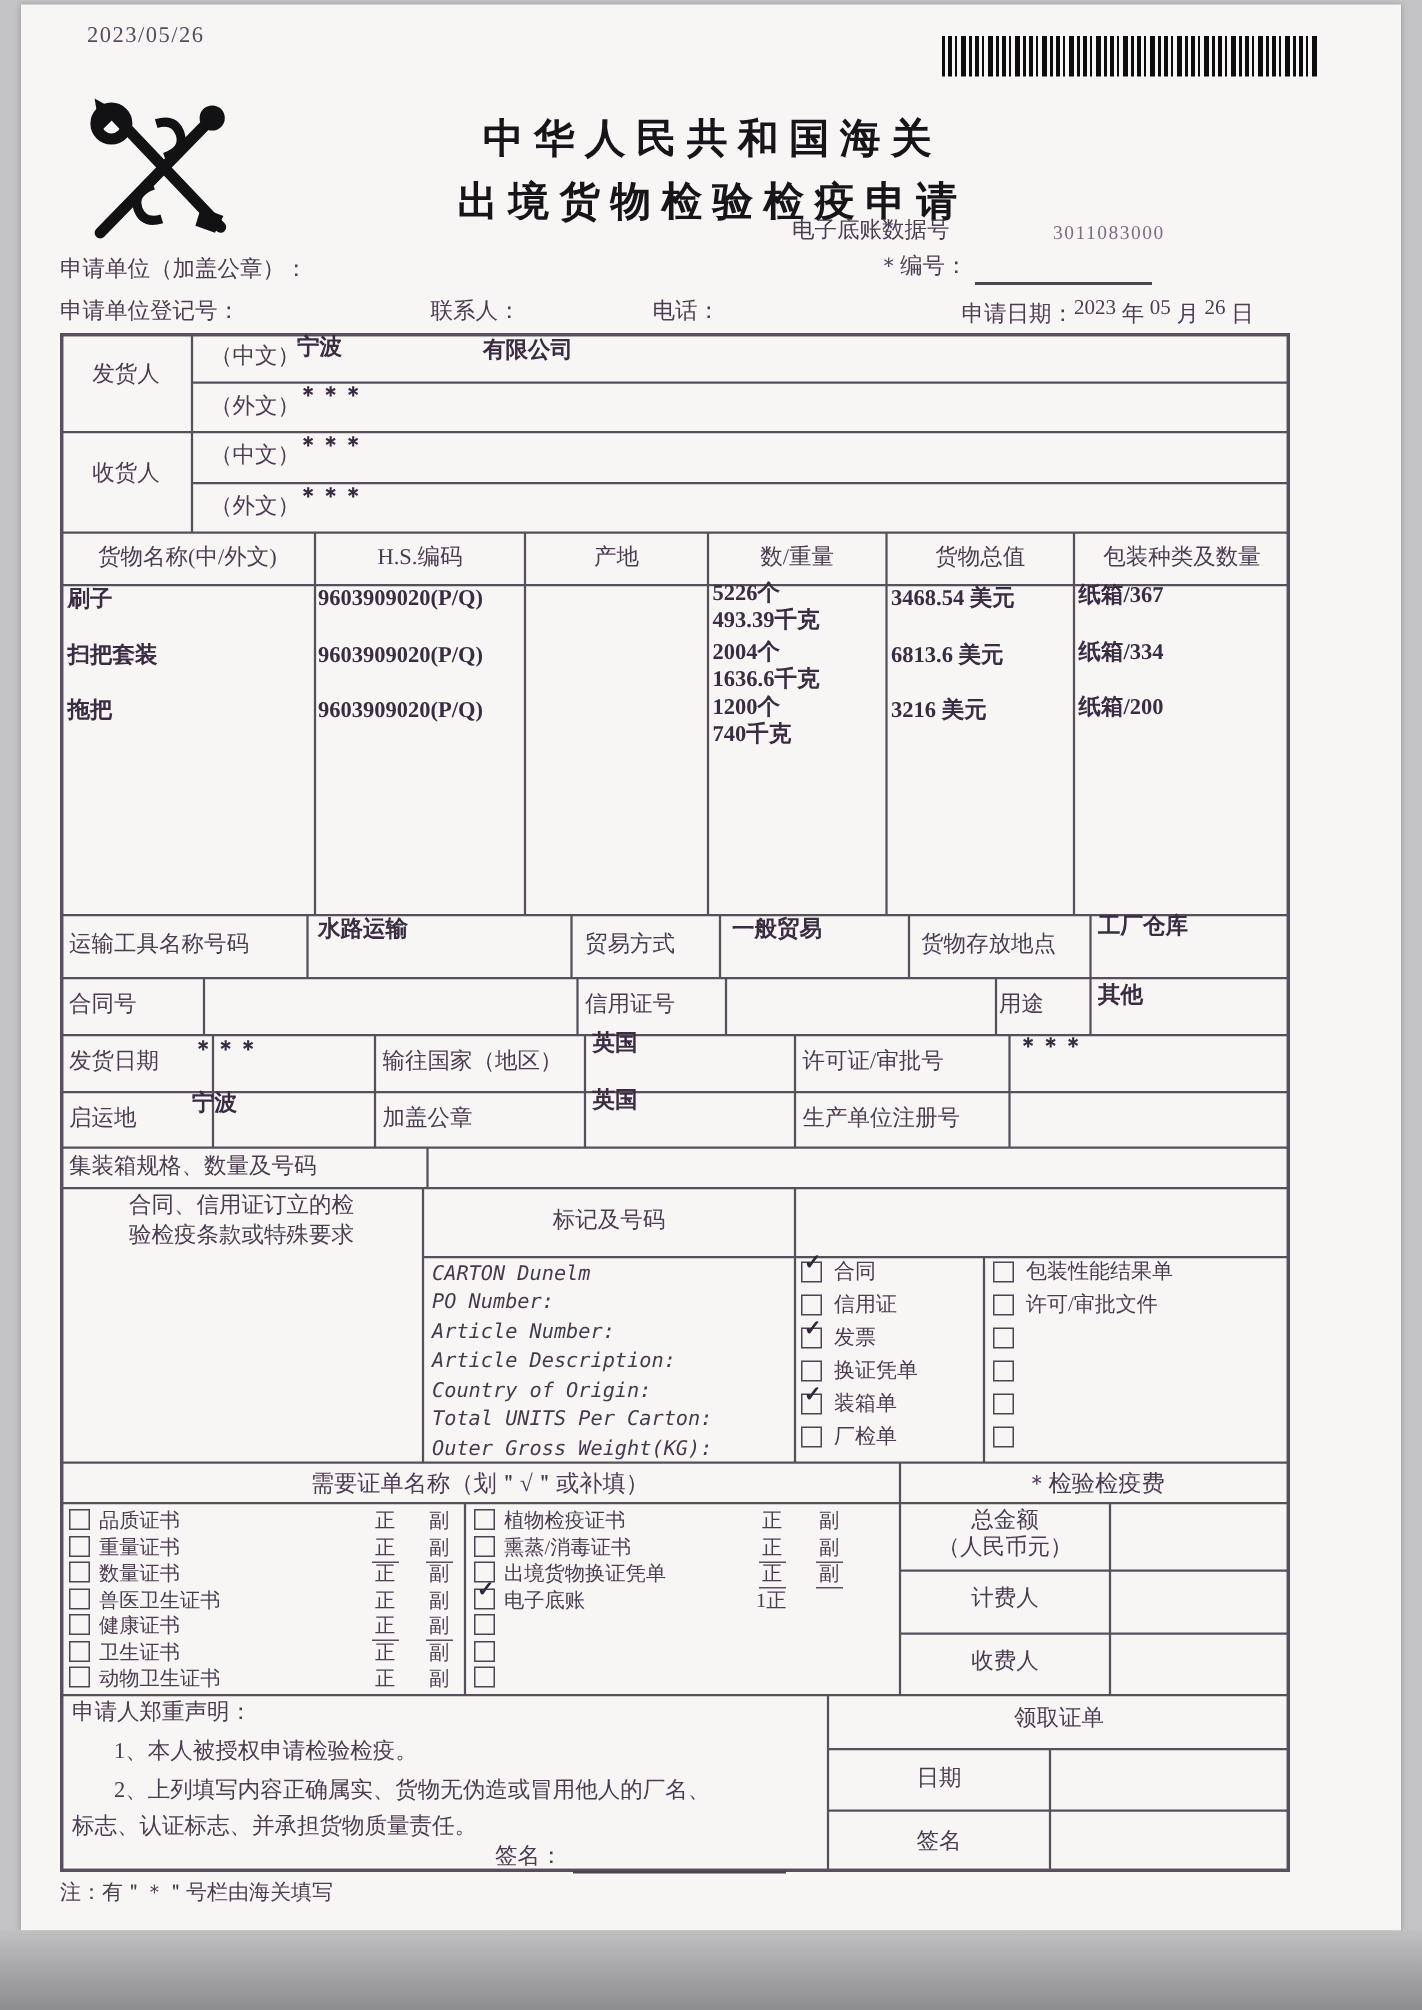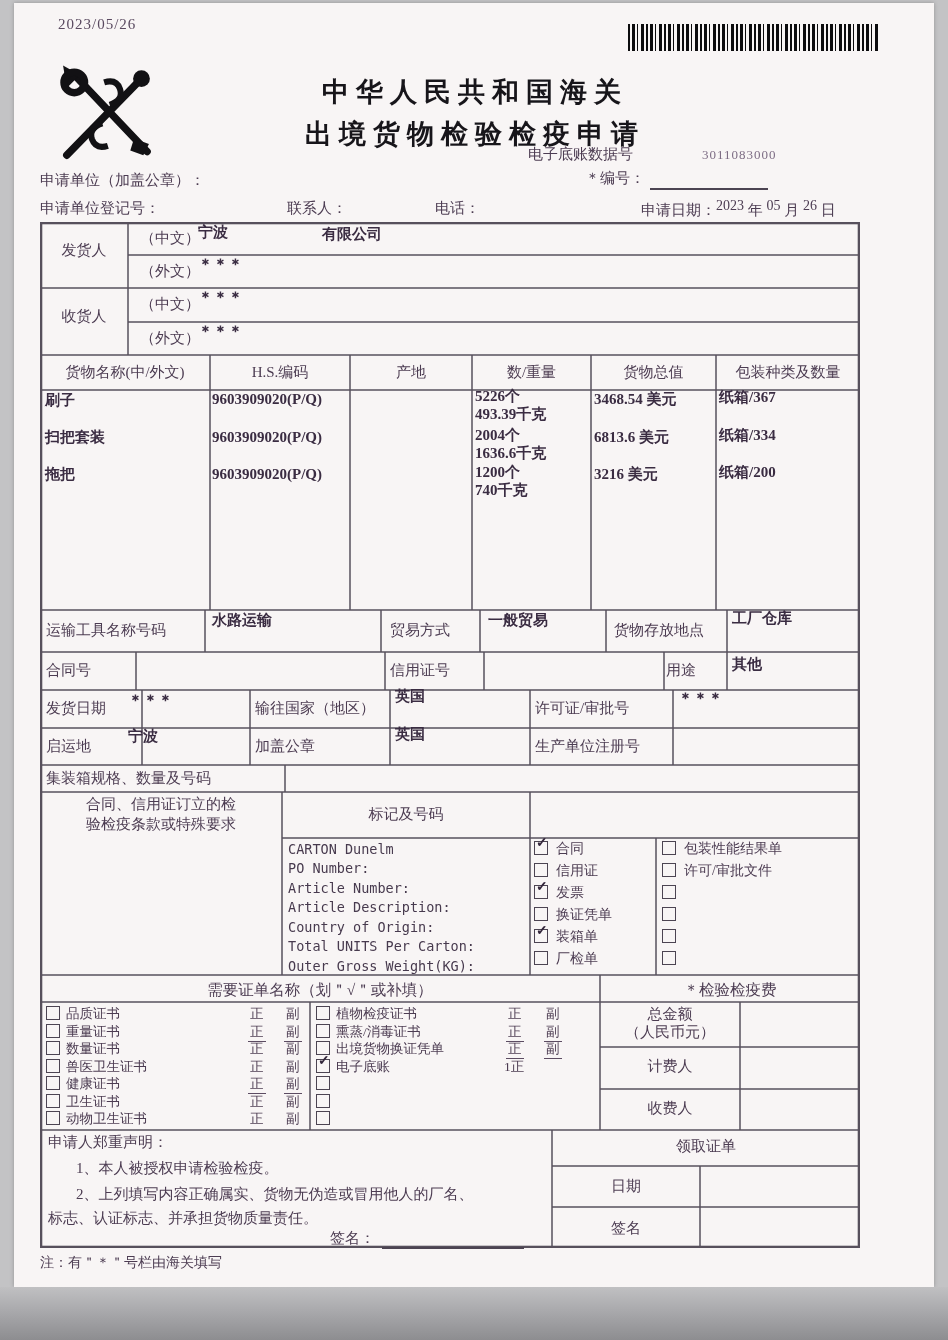--- a/index.html
+++ b/index.html
@@ -18,21 +18,21 @@
   .title{position:absolute;left:280px;width:390px;text-align:center;font-size:27px;font-weight:700;
          letter-spacing:7px;color:#17151a;white-space:nowrap;}
   .scandate{position:absolute;left:58px;top:16px;font-size:15px;color:#5a4a60;letter-spacing:1px;}
   .barcode{position:absolute;left:628px;top:24px;width:250px;height:27px;
      background:repeating-linear-gradient(90deg,#0c0c0e 0 2px,transparent 2px 4px,#0c0c0e 4px 7px,
        transparent 7px 9px,#0c0c0e 9px 10px,transparent 10px 13px,#0c0c0e 13px 16px,transparent 16px 18px);}
   .eledgerval{position:absolute;font-size:13px;color:#7d6c84;letter-spacing:1px;}
   .uline{position:absolute;height:1.5px;background:#4c4452;}
   .raise{position:relative;top:-5px;font-weight:400;font-size:14px;}
   .mono{position:absolute;font-family:"DejaVu Sans Mono","Liberation Mono",monospace;
-        font-size:13.5px;color:#473a4e;white-space:nowrap;line-height:19.5px;}
+        font-size:13.5px;color:#473a4e;white-space:nowrap;line-height:19.5px;font-style:italic;}
   .cb{position:absolute;width:12px;height:12px;border:1.7px solid #4c4452;background:transparent;}
   .mk{display:block;margin:-6px 0 0 1px;font-size:14px;font-weight:700;color:#33263b;font-style:normal;line-height:14px;}
   .zf{position:absolute;font-size:13.5px;color:#4c3c52;white-space:nowrap;}
   .u{border-bottom:1.2px solid #5c4c62;padding:0 2px;}
   .hswrap{position:absolute;width:124px;font-size:15px;font-weight:700;color:#3a2c42;line-height:18px;}
   svg.grid{position:absolute;left:40px;top:222px;}
 </style>
 </head>
 <body>
 

